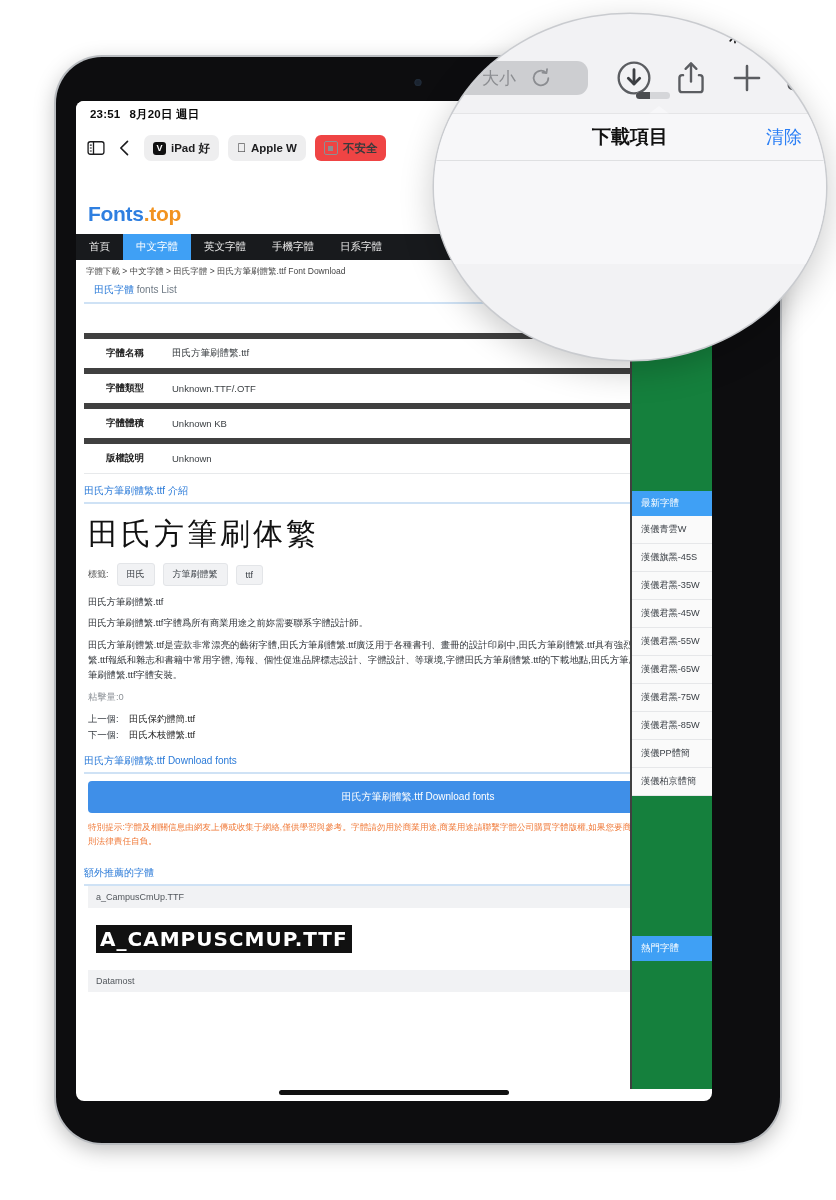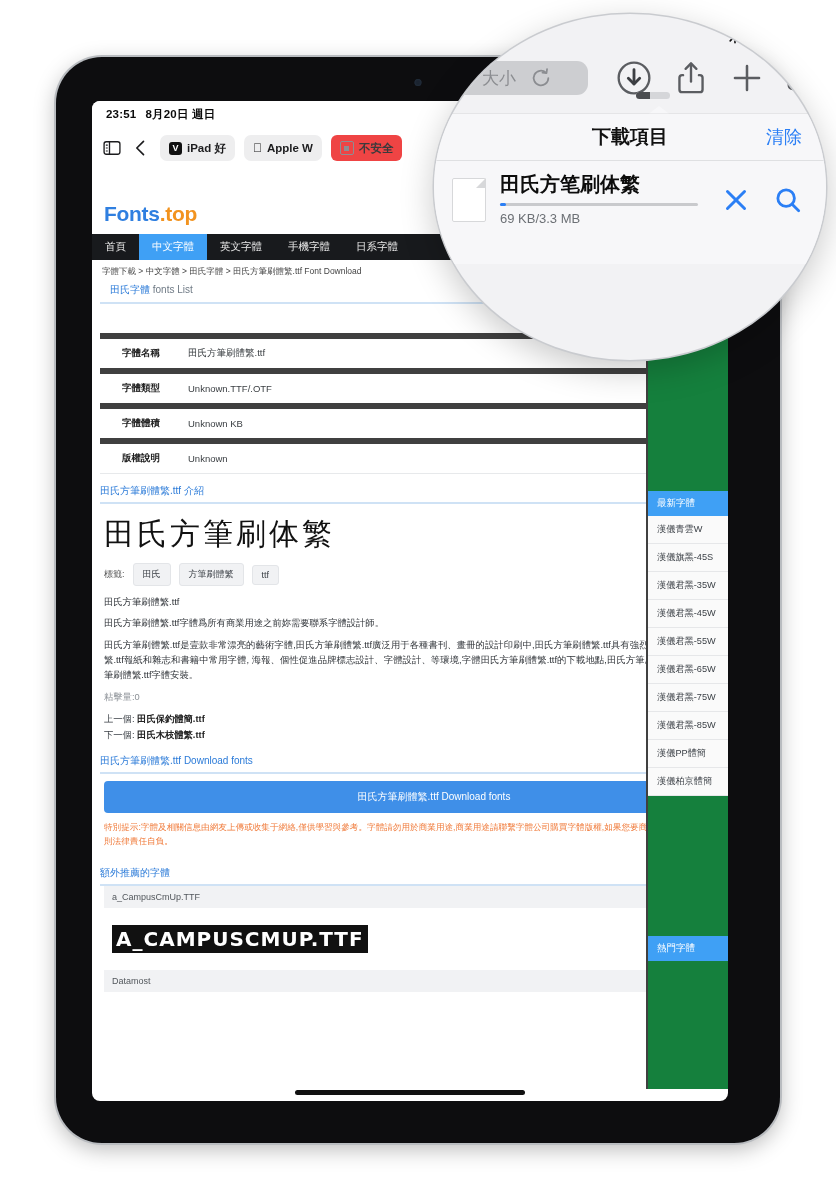--- a/index.html
+++ b/index.html
@@ -15,21 +15,21 @@
   .device {
     position: absolute;
     left: 56px; top: 57px;
     width: 724px; height: 1086px;
     background: #0d0d0f;
     border-radius: 46px;
     box-shadow: 0 0 0 2px #b9bcc0, 0 6px 22px rgba(0,0,0,.28);
   }
   .device-inner {
     position: absolute;
-    left: 36px; top: 44px;
+    left: 20px; top: 44px;
     width: 636px; height: 1000px;
     background: #ffffff;
     border-radius: 8px;
     overflow: hidden;
   }
   .camera {
     position: absolute; left: 50%; top: 22px;
     transform: translateX(-50%);
     width: 7px; height: 7px; border-radius: 50%;
     background: #1b2430;
@@ -150,21 +150,21 @@
   .tag {
     background: #f1f2f4; border: 1px solid #e3e5e8; border-radius: 3px;
     padding: 4px 9px; color: #3a3f45; font-size: 9px;
   }
   .body-text {
     padding: 3px 12px; font-size: 9.3px; color: #2f3338; line-height: 1.65;
     text-align: justify;
   }
   .body-text.muted { color: #8b9096; }
   .navlinks { padding: 4px 12px 0 12px; font-size: 9.3px; color: #3a3f45; line-height:1.7; }
-  .navlinks b { font-weight: bold; color:#222; }
+  .navlinks b { font-weight: normal; color:#222;margin-left:8px; }
 
   .dl-btn {
     display: block; margin: 7px 12px 0 12px;
     background: #3f8fe8; color: #fff; text-align: center;
     padding: 9px 0; border-radius: 4px; font-size: 10px;
     border: none; width: calc(100% - 24px);
     font-family: inherit;
   }
   .notice {
     padding: 7px 12px; font-size: 8.6px; color: #f07a3a; line-height: 1.7;
@@ -537,36 +537,16 @@
         <i></i>
       </div>
     <div class="mag-arrow"></div>
 
     <div class="mag-popover">
       <div class="mag-pop-title">
         <span>下載項目</span>
         <span class="mag-clear">清除</span>
       </div>
 
-      <div class="mag-item">
-        <div class="mag-file"></div>
-        <div class="mag-meta">
-          <div class="mag-name">田氏方笔刷体繁</div>
-          <div class="mag-progress">
-              <i id="dl-fill" style="width: 3%;"></i>
-            </div>
-          <div class="mag-size">69 KB/3.3 MB</div>
-        </div>
-        <div class="mag-actions">
-          <svg width="32" height="32" viewBox="0 0 24 24">
-            <line x1="5.6" y1="5.6" x2="18.4" y2="18.4" stroke="#2b7ff5" stroke-width="2.2" stroke-linecap="round"></line>
-            <line x1="18.4" y1="5.6" x2="5.6" y2="18.4" stroke="#2b7ff5" stroke-width="2.2" stroke-linecap="round"></line>
-          </svg>
-          <svg width="32" height="32" viewBox="0 0 24 24">
-            <circle cx="10.6" cy="10.6" r="6.2" fill="none" stroke="#2b7ff5" stroke-width="2.1"></circle>
-            <line x1="15.3" y1="15.3" x2="20" y2="20" stroke="#2b7ff5" stroke-width="2.1" stroke-linecap="round"></line>
-          </svg>
-        </div>
-      </div>
     </div>
   </div>
 
 </div>
 
 </body></html>

